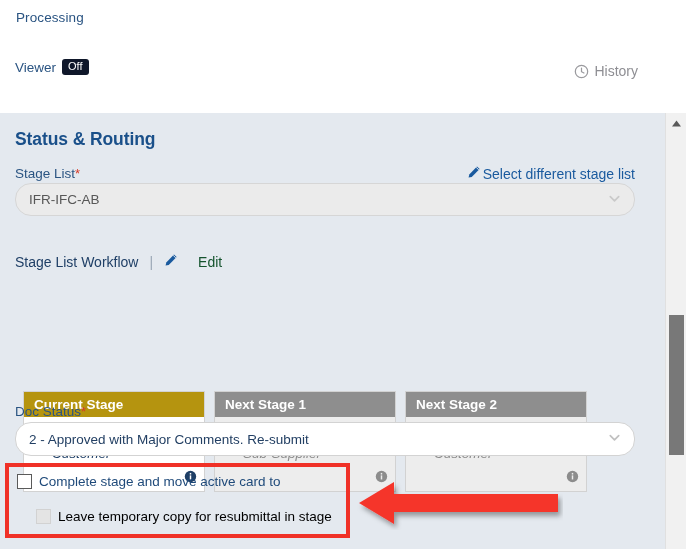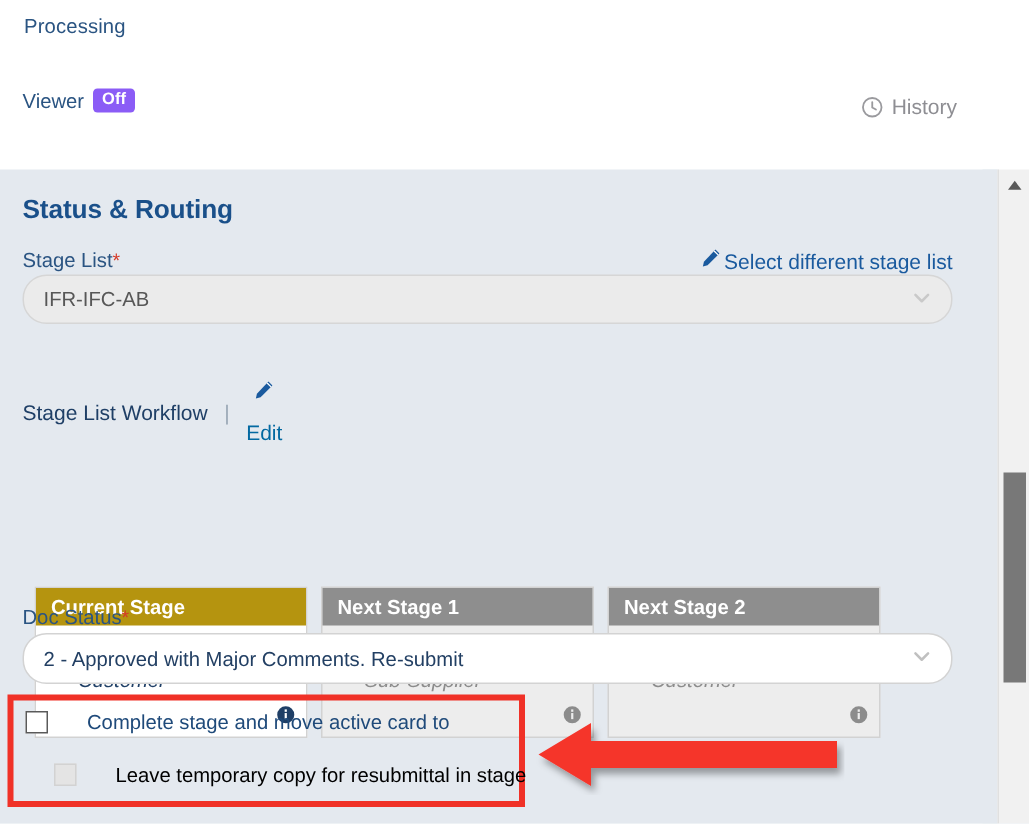--- a/index.html
+++ b/index.html
@@ -46,24 +46,24 @@
     display: flex;
     align-items: center;
     gap: 6px;
   }
   #viewer-label {
     font-size: 13.5px;
     color: #2a5482;
   }
   #viewer-toggle {
     display: inline-block;
-    background: #8b5cf6;
+    background: #0f172a;
     color: #ffffff;
     font-size: 11px;
-    font-weight: bold;
+    font-weight: normal;
     padding: 1px 6px 2px 6px;
     border-radius: 3px;
     line-height: 13px;
   }
   #history-link {
     position: absolute;
     right: 48px; top: 63px;
     display: flex;
     align-items: center;
     gap: 5px;
@@ -154,24 +154,23 @@
     gap: 11px;
     font-size: 14px;
   }
   #workflow-header .divider {
     color: #9aa7b5;
     font-weight: 300;
   }
   #edit-link {
     display: flex;
     align-items: center;
-    gap: 10px;
-    color: #0369a1;
+    gap: 20px;
+    color: #14532d;
     cursor: pointer;
-    flex-direction: column;
   }
 
   
   #stage-cards {
     position: absolute;
     left: 23px; top: 278px;
   }
   .stage-card {
     position: absolute;
     width: 182px; height: 101px;
@@ -226,21 +225,21 @@
     width: 345px; height: 75px;
     border: 4px solid #f03127;
     box-sizing: border-box;
     z-index: 5;
     pointer-events: none;
   }
   .cb-row {
     position: absolute;
     display: flex;
     align-items: center;
-    gap: 26px;
+    gap: 7px;
     font-size: 13.5px;
     z-index: 6;
   }
   #cb-row-complete { left: 17px; top: 474px; }
   #cb-row-leave { left: 36px; top: 509px; }
   .cbox {
     width: 15px; height: 15px;
     box-sizing: border-box;
     display: inline-block;
   }

